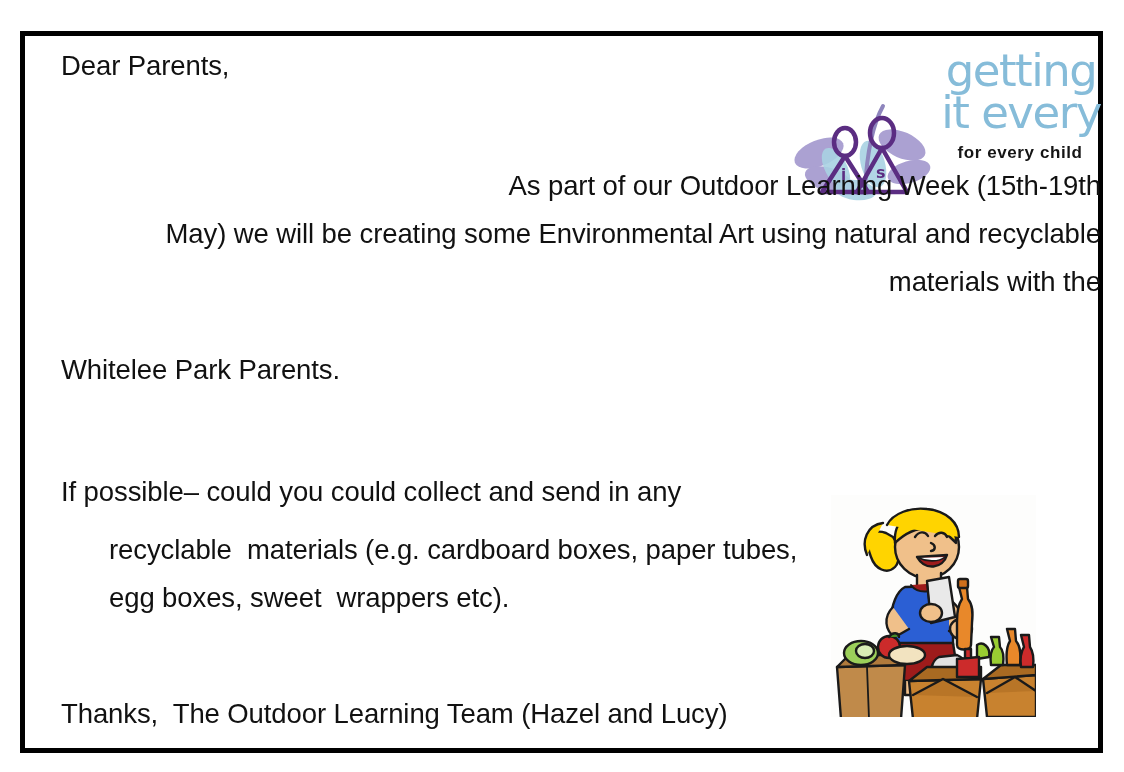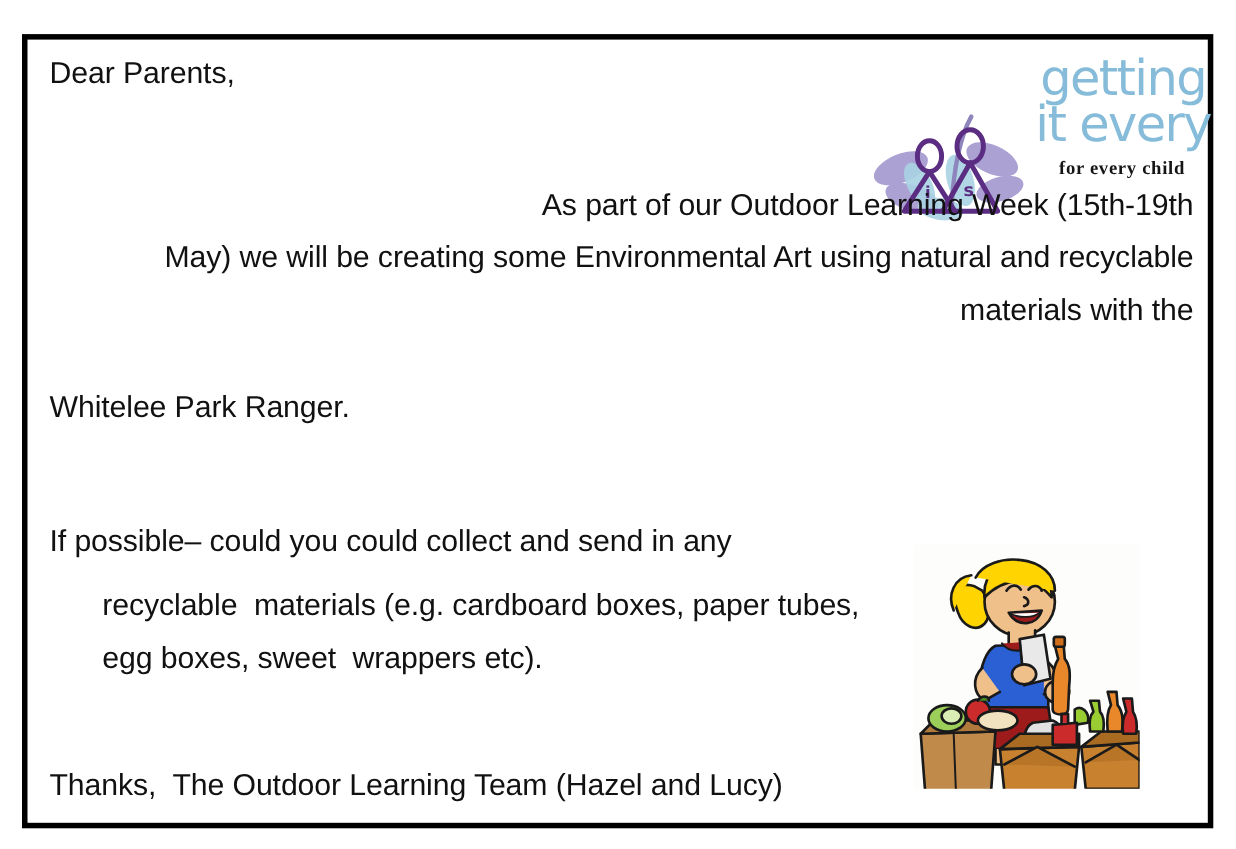--- a/index.html
+++ b/index.html
@@ -29,21 +29,21 @@
     width: 1083px;
     height: 722px;
     box-sizing: border-box;
     border: 5px solid #000000;
     background: #ffffff;
   }
 
   
   .letter-body {
     position: absolute;
-    left: 20px;
+    left: 36px;
     top: 6px;
     width: 1040px;
   }
   .para {
     margin: 0;
     color: #111111;
     font-size: 27.5px;
     line-height: 48px;
     letter-spacing: -0.1px;
     white-space: pre-wrap;
@@ -87,21 +87,21 @@
     font-size: 45px;
     line-height: 42px;
     letter-spacing: -1.5px;
   }
   .word-line1 { padding-right: 2px; }
   .word-line2 { padding-right: 2px; }
   .word-tag {
     display: block;
     margin-top: 9px;
     color: #151515;
-    font-family: Liberation Serif, serif;
+    font-family: Liberation Sans, sans-serif;
     font-weight: 700;
     font-size: 17px;
     letter-spacing: 0.6px;
     padding-right: 4px;
   }
 
   
   #clipart-frame {
     position: absolute;
     left: 806px;
@@ -158,21 +158,21 @@
         <span class="word-line2">it every</span>
         <span class="word-tag">for every child</span>
       </div>
     </div>
 
     <div class="letter-body">
       <p class="para p-greeting">Dear Parents,</p>
       <p class="para p-intro">As part of our Outdoor Learning Week (15th-19th
 May) we will be creating some Environmental Art using natural and recyclable
 materials with the</p>
-      <p class="para p-ranger">Whitelee Park Ranger.</p>
+      <p class="para p-ranger">Whitelee Park Parents.</p>
       <p class="para p-request">If possible– could you could collect and send in any</p>
       <p class="para p-list">recyclable  materials (e.g. cardboard boxes, paper tubes,
 egg boxes, sweet  wrappers etc).</p>
       <p class="para p-thanks">Thanks,  The Outdoor Learning Team (Hazel and Lucy)</p>
     </div>
 
     <div id="clipart-frame">
       <svg id="clipart-svg" viewBox="0 0 205 222" xmlns="http://www.w3.org/2000/svg" aria-hidden="true">
         <rect x="0" y="0" width="205" height="222" fill="#fdfdfc"></rect>
         <g stroke="#1a1a1a" stroke-width="2.4" stroke-linejoin="round" stroke-linecap="round">

